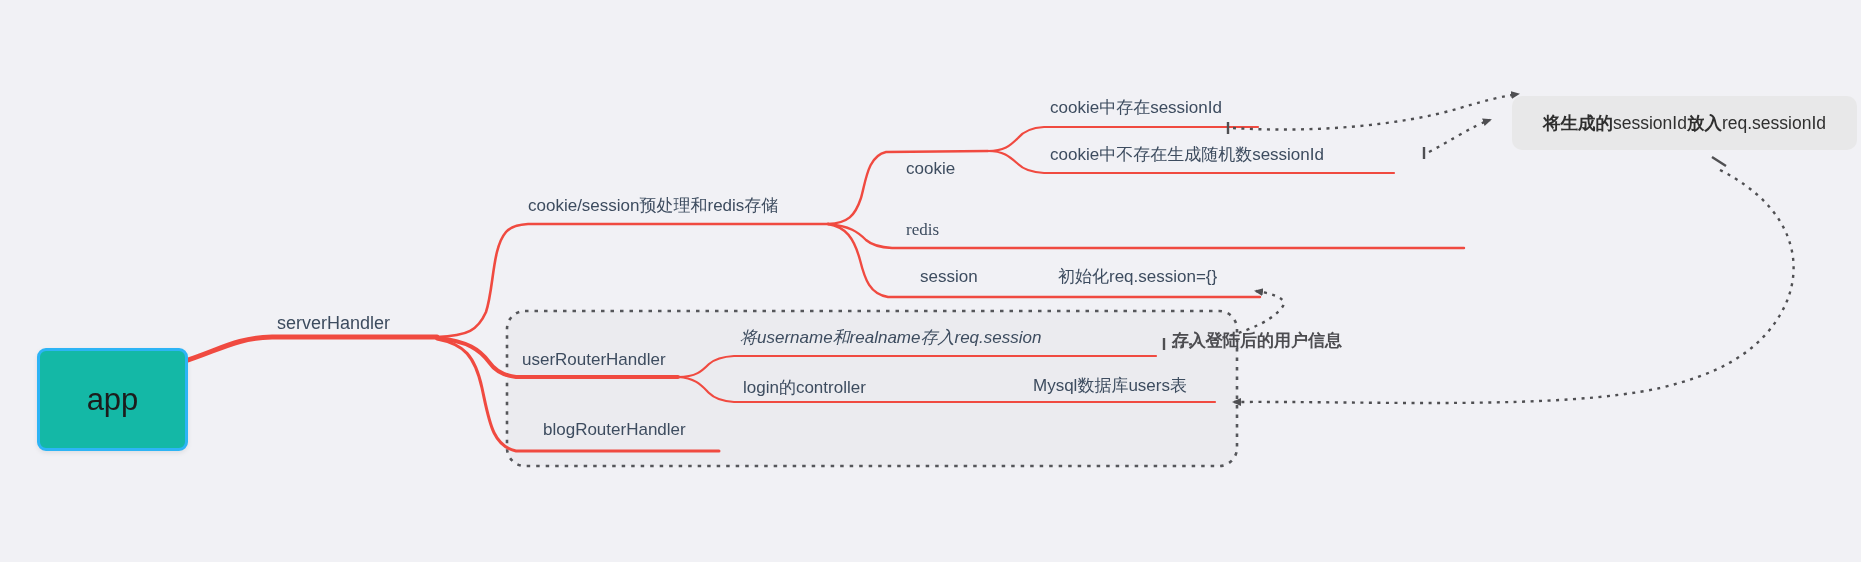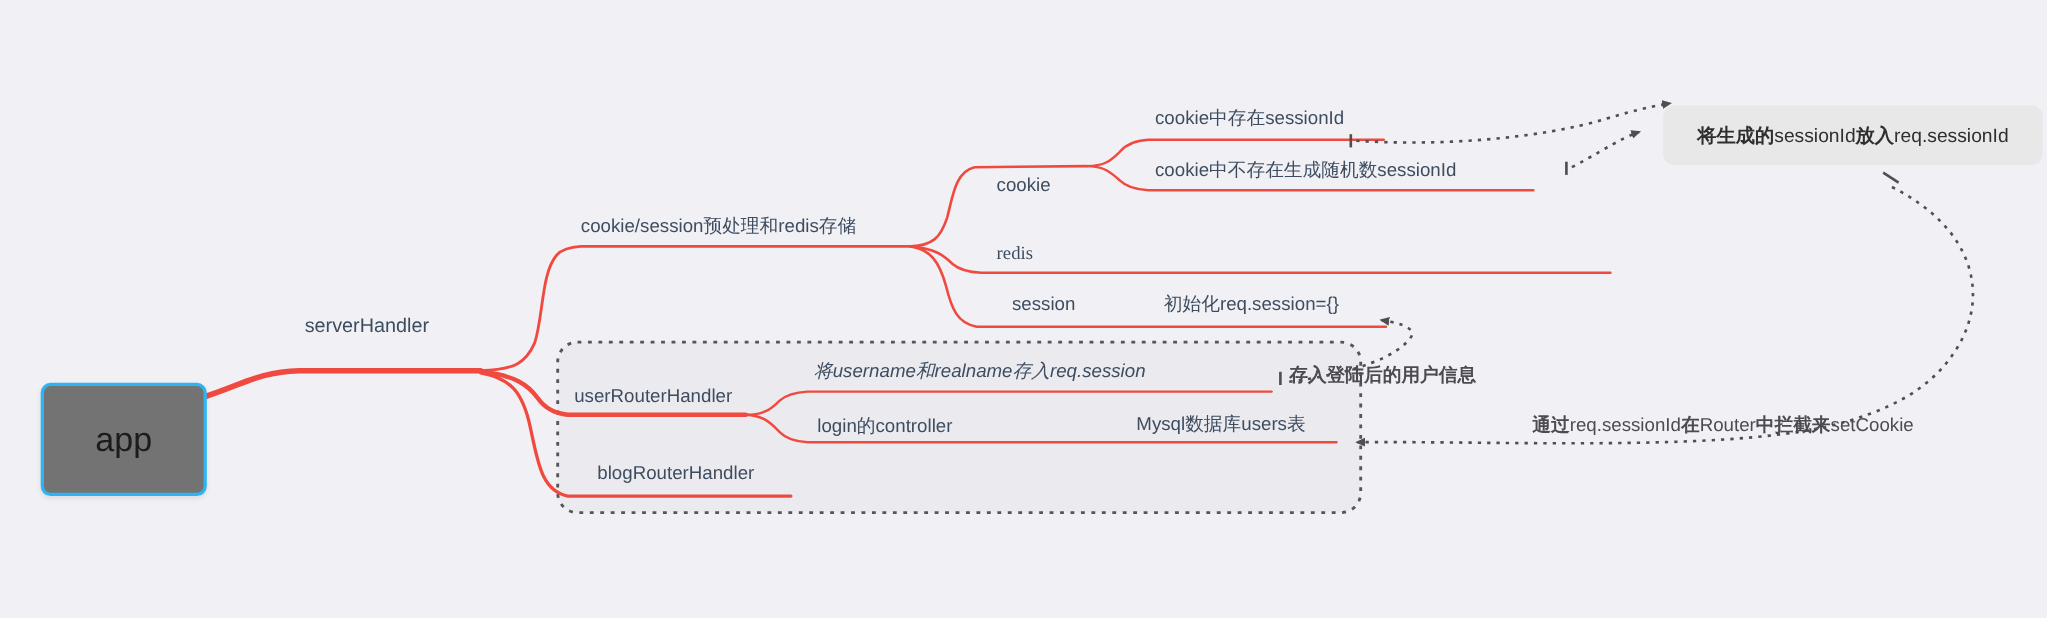--- a/index.html
+++ b/index.html
@@ -11,21 +11,21 @@
   .lines{position:absolute;left:0;top:0;width:1861px;height:562px;}
   .branch{fill:none;stroke:var(--branch,#f04a40);stroke-linecap:round;}
   .rel{fill:none;stroke:var(--rel,#4f4f52);stroke-width:2.4;stroke-dasharray:3 5.5;}
   .tick{fill:none;stroke:var(--rel,#4f4f52);stroke-width:2.4;}
   .boundary{fill:var(--boundfill,#ebebef);stroke:var(--bound,#55565a);stroke-width:2.6;stroke-dasharray:3.5 6;}
   .label{position:absolute;font-size:17px;color:var(--node,#3d4c5f);white-space:nowrap;line-height:1.25;}
   .rel-label{position:absolute;font-size:17px;font-weight:bold;color:var(--rellabel,#4c4c50);white-space:nowrap;}
   .rel-label .latin{font-weight:normal;}
   .root-box{
     position:absolute;left:37px;top:348px;width:145px;height:97px;
-    background:#737373;border:3px solid var(--rootborder,#2db4f5);border-radius:9px;
+    background:#14b8a6;border:3px solid var(--rootborder,#2db4f5);border-radius:9px;
     display:flex;align-items:center;justify-content:center;
     box-shadow:0 2px 5px rgba(0,0,0,0.08);
   }
   .root-box .root-label{font-size:31px;color:#1c1c1c;}
   .callout{
     position:absolute;left:1512px;top:96px;width:345px;height:54px;
     background:var(--calloutbg,#e8e8e9);border-radius:10px;
     display:flex;align-items:center;justify-content:center;
     font-size:17.5px;color:#2f2f2f;white-space:nowrap;
   }
@@ -68,38 +68,35 @@
     <path class="rel" marker-end="url(#arr)" d="M 1172 347 C 1235 339 1272 323 1283 306 Q 1288 296 1256 291"></path>
 
     <path class="tick" d="M 1712 157 L 1726 166"></path>
     <path class="rel" marker-end="url(#arr)" d="M 1720 170 C 1795 208 1808 268 1780 315 C 1756 355 1715 375 1660 388 C 1560 410 1370 401 1234 402"></path>
   </svg>
 
   <div class="root-box">
     <span class="root-label">app</span>
   </div>
 
-  <div class="label" style="left:277px;top:285px;font-size:18px;">serverHandler</div>
+  <div class="label" style="left:277px;top:312px;font-size:18px;">serverHandler</div>
   <div class="label" style="left:528px;top:195px;">cookie/session预处理和redis存储</div>
   <div class="label" style="left:906px;top:122px;margin-top:36px;">cookie</div>
   <div class="label" style="left:1050px;top:97px;">cookie中存在sessionId</div>
   <div class="label" style="left:1050px;top:144px;">cookie中不存在生成随机数sessionId</div>
   <div class="label" style="left:906px;top:219px;font-family:Liberation Serif, serif;">redis</div>
   <div class="label" style="left:903px;top:266px;margin-left:17px;">session</div>
   <div class="label" style="left:1058px;top:266px;">初始化req.session={}</div>
   <div class="label" style="left:522px;top:349px;">userRouterHandler</div>
   <div class="label" style="left:740px;top:327px;font-style:italic;">将username和realname存入req.session</div>
   <div class="label" style="left:743px;top:377px;">login的controller</div>
   <div class="label" style="left:1033px;top:375px;">Mysql数据库users表</div>
   <div class="label" style="left:543px;top:419px;">blogRouterHandler</div>
 
   <div class="callout">
     <span>
       <span class="b">将生成的</span><span>sessionId</span><span class="b">放入</span><span>req.sessionId</span>
     </span>
   </div>
 
   <div class="rel-label" style="left:1172px;top:329px;">存入登陆后的用户信息</div>
-  <div class="rel-label" style="left:1393px;top:375px;">
-    <span>通过</span><span class="latin">req.sessionId</span><span>在</span><span class="latin">Router</span><span>中拦截来</span><span class="latin">setCookie</span>
-  </div>
 
 </div>
 
 </body></html>

